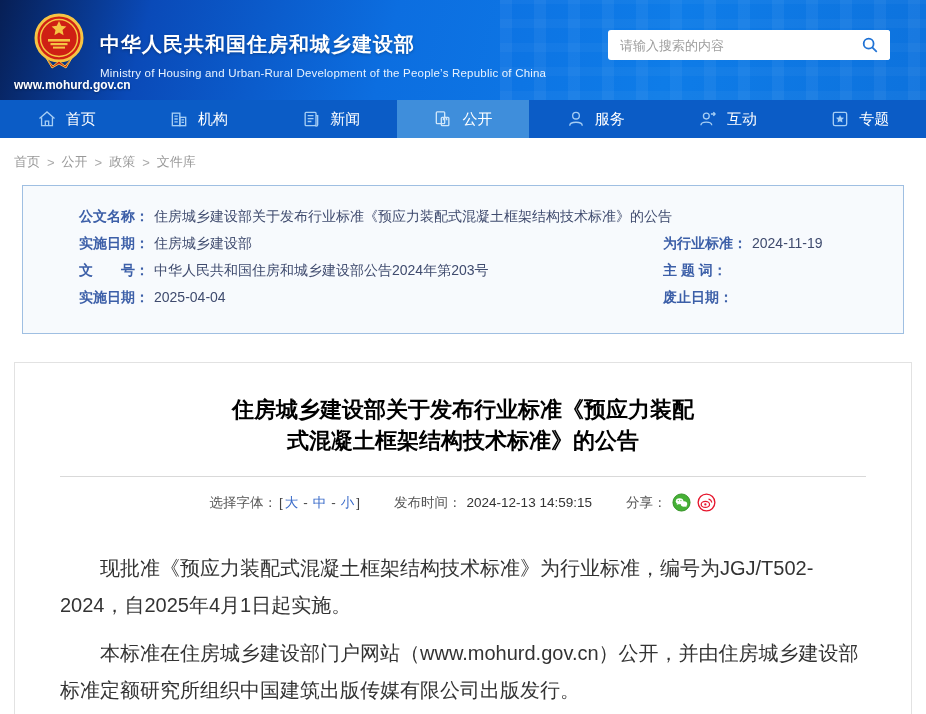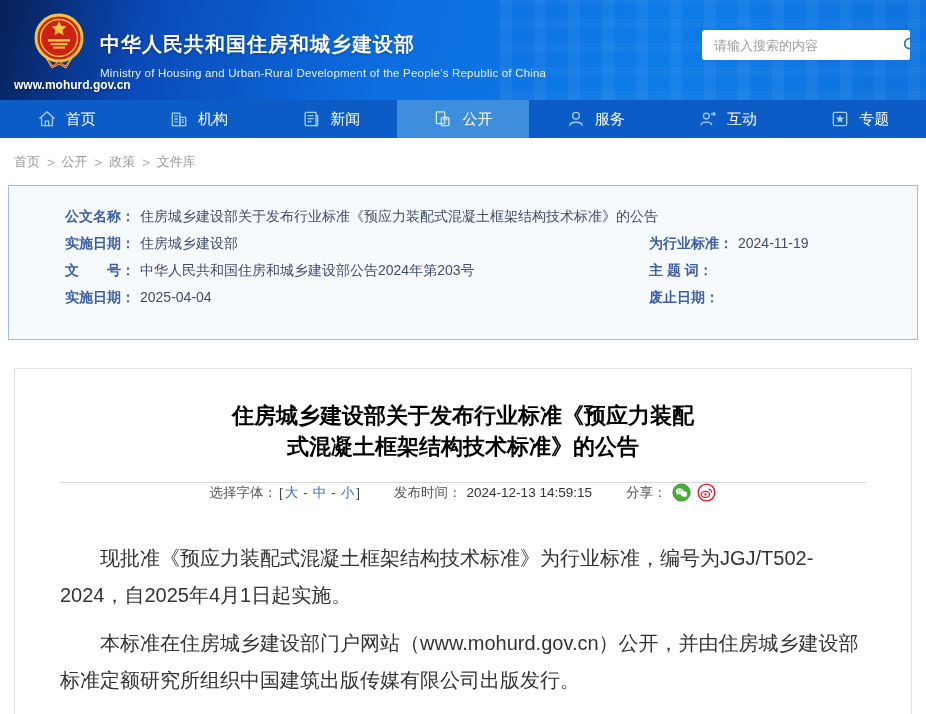--- a/index.html
+++ b/index.html
@@ -34,22 +34,22 @@
     color: #ffffff; font-weight: bold; font-size: 12px;
     text-shadow: 0 1px 2px rgba(0,0,0,.35);
   }
   .header-titles { position: absolute; left: 100px; top: 27px; color: #fff; }
   .title-cn {
     font-size: 20px; font-weight: bold; letter-spacing: 1px;
     text-shadow: 0 1px 3px rgba(0,0,0,.3); line-height: 34px;
   }
   .title-en { font-size: 11.5px; color: #e8f3ff; margin-top: 6px; letter-spacing: .2px; }
   .search-box {
-    position: absolute; right: 16px; top: 30px;
-    width: 208px; height: 30px;
+    position: absolute; right: 36px; top: 30px;
+    width: 282px; height: 30px;
     background: #ffffff; border-radius: 3px;
     display: flex; align-items: center; overflow: hidden;
   }
   .search-input {
     flex: 1; border: none; outline: none;
     font-size: 13px; padding: 0 12px; color: #333;
     font-family: "Liberation Sans", sans-serif;
   }
   .search-input::placeholder { color: #9a9a9a; }
   .search-btn {
@@ -66,45 +66,45 @@
   .nav-icon { width: 20px; height: 20px; display: block; }
   
   .breadcrumb {
     padding: 15px 14px 14px; font-size: 13px; color: #999;
     display: flex; gap: 7px; align-items: center;
   }
   .crumb { color: #999; cursor: pointer; }
   .crumb-sep { color: #aaa; }
   
   .meta-box {
-    margin: 0 8px;
+    margin: 0 22px;
     border: 1px solid #9fbfe2;
     background: #f7fafd;
-    padding: 17px 20px 28px 56px;
+    padding: 17px 20px 22px 56px;
   }
   .meta-row { display: flex; line-height: 27px; font-size: 14px; }
   .meta-cell { display: flex; }
   .meta-cell.left { flex: 0 0 584px; }
   .meta-label { color: #3c5fa8; font-weight: bold; white-space: pre; }
   .meta-value { color: #3f4b6e; margin-left: 5px; }
   
   .content-box {
     margin: 28px 14px 0;
     border: 1px solid #e2e2e2;
     background: #ffffff;
     padding: 31px 45px 40px;
     min-height: 360px;
   }
   .article-title {
     text-align: center; font-size: 22px; font-weight: bold; color: #000;
     line-height: 31px; max-width: 478px; margin: 0 auto;
   }
   .divider { border: none; border-top: 1px solid #d9d9d9; margin: 20px 0 0; }
   .toolbar {
-    margin-top: 0;
+    margin-top: 16px;
     display: flex; justify-content: center; align-items: center;
     font-size: 13.5px; color: #555; gap: 6px;
   }
   .toolbar .group { display: flex; align-items: center; gap: 2px; }
   .toolbar .spacer { width: 22px; }
   .font-size-link { color: #3a6bc9; cursor: pointer; }
   .bracket, .dash { color: #444; }
   .dash { margin: 0 3px; }
   .publish-time { color: #333; margin-left: 3px; }
   .share-icon { width: 19px; height: 19px; margin-left: 4px; cursor: pointer; display: block; }

